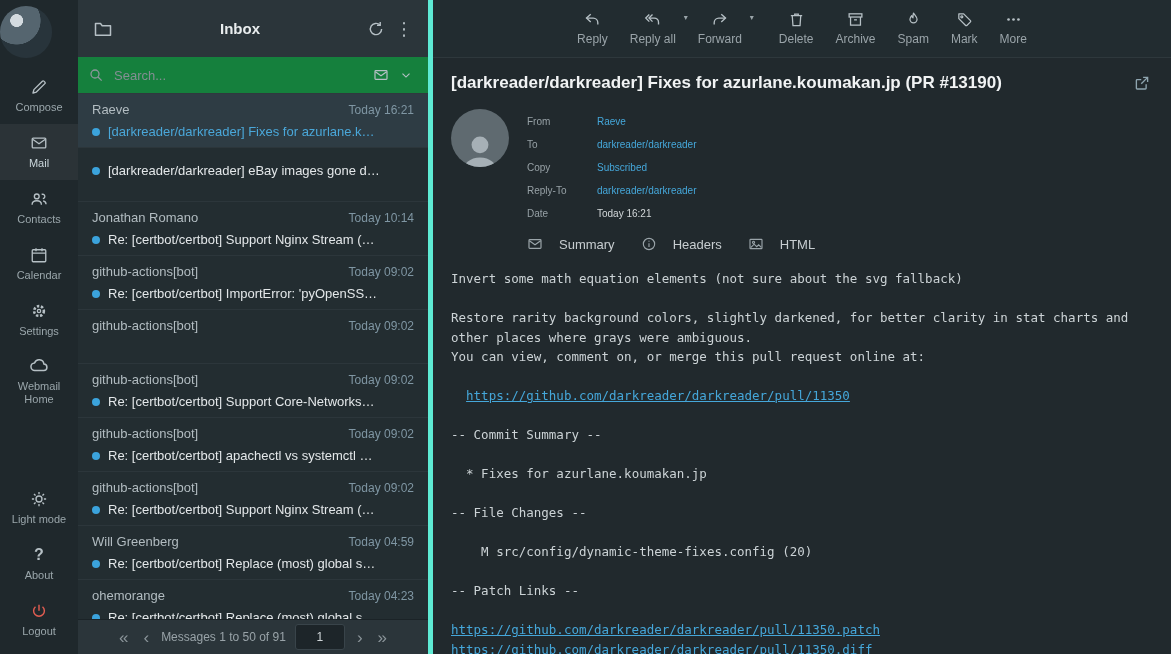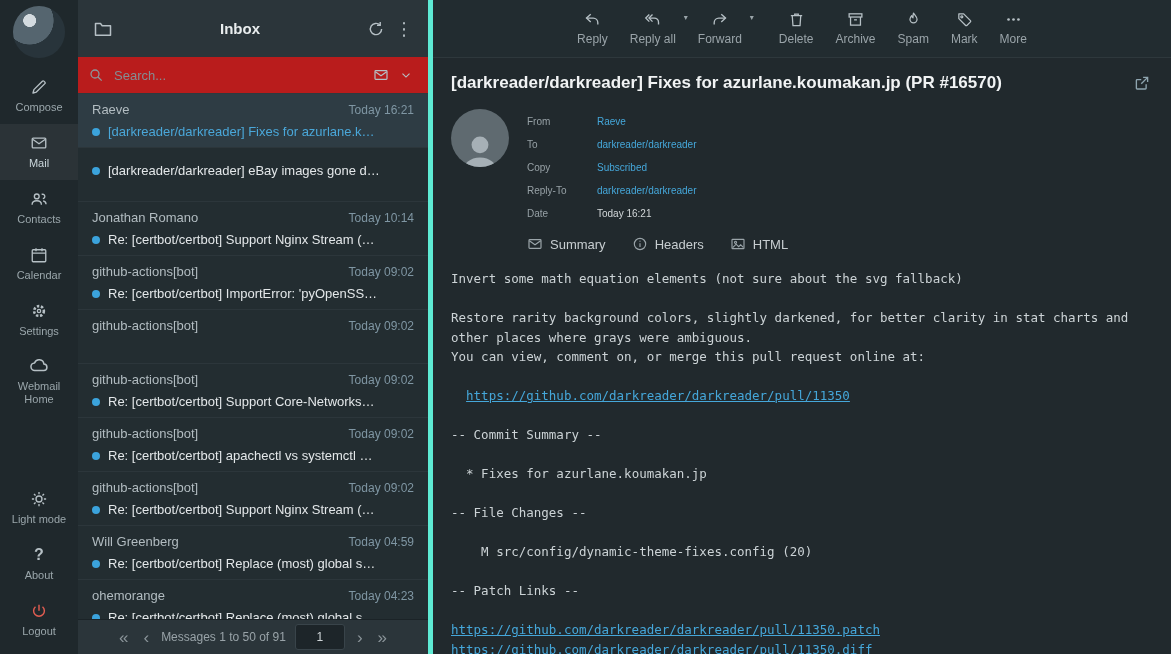--- a/index.html
+++ b/index.html
@@ -3,42 +3,42 @@
 <meta charset="utf-8">
 <style>
   html,body{margin:0;padding:0}
   body{width:1171px;height:654px;overflow:hidden;background:#21292d;
        font-family:"Liberation Sans",sans-serif;color:#dfe4e6;}
   .app{display:flex;width:1171px;height:654px}
   button{font-family:inherit}
 
   
   .sidebar{width:78px;min-width:78px;background:#1f282c;display:flex;flex-direction:column;
-           align-items:center;padding:4px 0 6px}
+           align-items:flex-start;padding:4px 0 6px}
   .logo{width:52px;height:52px;border-radius:50%;margin:2px 0 10px;cursor:pointer;
         background:radial-gradient(circle at 32% 28%, #d4dbe0 0 12%, #55656f 13% 46%, #28343b 47% 100%);}
   .nav-item{width:100%;min-height:56px;display:flex;flex-direction:column;align-items:center;
             justify-content:center;gap:5px;color:#b6c0c5;cursor:pointer;padding:3px 2px;box-sizing:border-box}
   .nav-item .nav-label{font-size:11px;color:#9aa6ab;text-align:center;line-height:13px}
   .nav-item.active{background:rgba(255,255,255,.055)}
   .nav-item.active .nav-label{color:#c9d5da}
   .nav-item.home{min-height:64px}
   .spacer{margin-top:auto}
   .q-glyph{font-size:16px;font-weight:bold;line-height:18px;color:#b6c0c5}
   .logout-icon{color:#e25d52}
 
   
   .maillist{width:350px;min-width:350px;background:#232d31;display:flex;flex-direction:column;
             border-right:5px solid #5eead4}
   .list-header{height:57px;flex:none;background:#2b353a;display:flex;align-items:center;padding:0 10px}
   .list-header h2{flex:1;text-align:center;font-size:15px;font-weight:700;color:#e9edee;margin:0}
   .icon-btn{background:none;border:none;color:#b6c0c5;cursor:pointer;padding:5px;display:flex;
             align-items:center;justify-content:center}
   .kebab{font-size:18px;line-height:1;color:#b6c0c5}
-  .search-bar{height:36px;flex:none;display:flex;align-items:center;padding:0 10px;background:#b91c1c;
+  .search-bar{height:36px;flex:none;display:flex;align-items:center;padding:0 10px;background:#15803d;
               border-bottom:1px solid #2f393e;color:#8d979c}
   .search-bar input{flex:1;min-width:0;background:transparent;border:none;outline:none;color:#cfd5d8;
                     font-size:13px;margin-left:8px}
   .search-bar input::placeholder{color:#848e93}
   .message-list{list-style:none;margin:0;padding:0;flex:1;overflow:hidden}
   .msg-item{height:54px;box-sizing:border-box;padding:8px 14px 0;border-bottom:1px solid #2c363b;cursor:pointer}
   .msg-item.selected{background:#2e3c44}
   .msg-top{display:flex;justify-content:space-between;align-items:baseline}
   .msg-sender{font-size:13px;color:#b2bcc1}
   .msg-date{font-size:12px;color:#7f96a3}
@@ -69,21 +69,21 @@
   .msg-head{display:flex;margin-top:12px;gap:18px}
   .avatar{width:58px;height:58px;border-radius:50%;background:#5f6a70;display:flex;align-items:flex-end;
           justify-content:center;overflow:hidden;flex:none;color:#a6b0b6}
   .avatar svg{margin-bottom:-7px}
   .hrows{font-size:10px;padding-top:1px}
   .hrow{display:flex;line-height:23px}
   .hlabel{width:70px;color:#97a1a6;flex:none}
   .hvalue{color:#d3d8da}
   a.link{color:#45a7da;text-decoration:none;cursor:pointer}
   .chips{display:flex;gap:26px;margin:11px 0 0 76px}
-  .chip{display:flex;align-items:center;gap:7px;color:#c7cdd0;font-size:13px;text-decoration:none;cursor:pointer}
+  .chip{display:flex;align-items:center;gap:16px;color:#c7cdd0;font-size:13px;text-decoration:none;cursor:pointer}
   .chip .cicon{color:#9aa4a9;display:flex}
   .body{margin-top:17px;font-family:"DejaVu Sans Mono","Liberation Mono",monospace;font-size:12.5px;
         line-height:19.5px;color:#ccd3d6;white-space:pre-wrap}
   .body-line{min-height:19.5px}
   .body a{color:#45a7da;text-decoration:underline;cursor:pointer}
 </style>
 </head>
 <body>
 
 <svg width="0" height="0" style="position:absolute" aria-hidden="true">
@@ -439,21 +439,21 @@
       <button type="button" class="tb">
         <svg width="17" height="17">
             <use href="#i-more"></use>
           </svg>
         <span class="tb-label">More</span>
       </button>
     </header>
 
     <div class="message">
       <div class="subject-row">
-        <h1>[darkreader/darkreader] Fixes for azurlane.koumakan.jp (PR #16570)</h1>
+        <h1>[darkreader/darkreader] Fixes for azurlane.koumakan.jp (PR #13190)</h1>
         <button type="button" class="ext-btn">
           <svg width="18" height="18">
               <use href="#i-external"></use>
             </svg>
         </button>
       </div>
 
       <div class="msg-head">
         <div class="avatar">
           <svg width="46" height="46">

